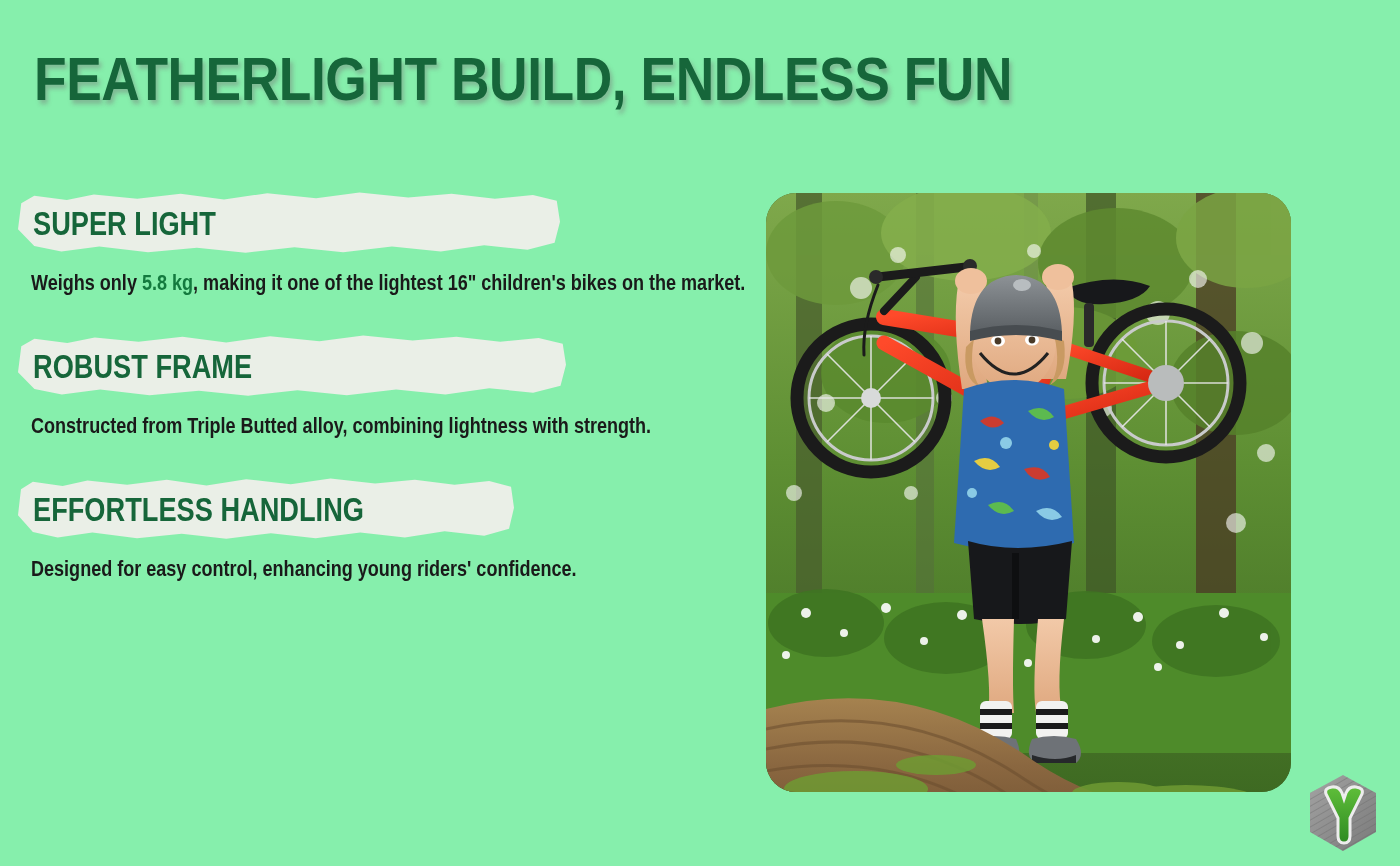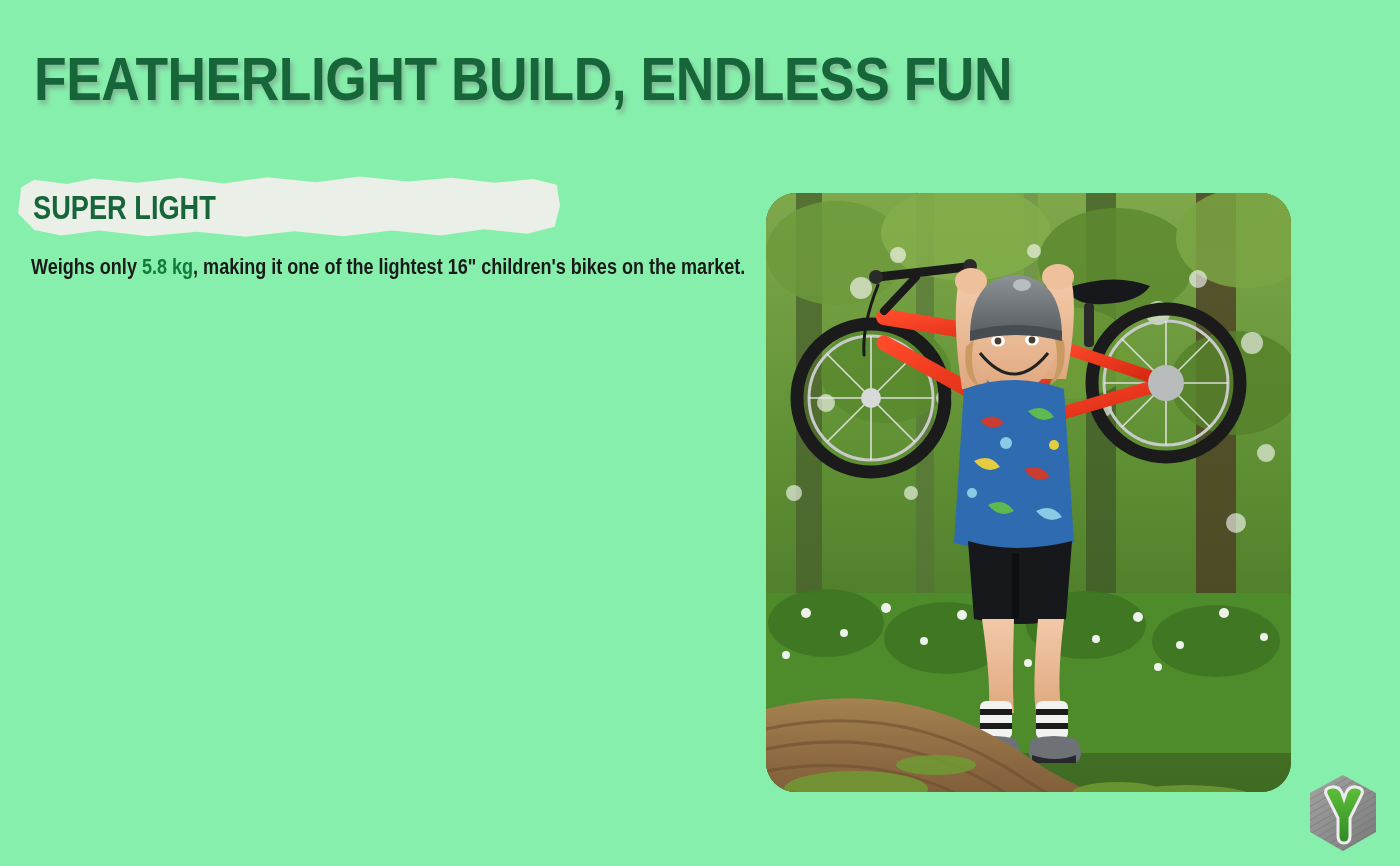--- a/index.html
+++ b/index.html
@@ -23,21 +23,21 @@
     letter-spacing:-0.5px;
     color:#16663A;
     transform:scaleX(0.86);
     transform-origin:left center;
     white-space:nowrap;
     text-shadow:3px 4px 5px rgba(120,120,120,0.45);
   }
 
   
   .features{
-    position:absolute; left:0px; top:170px;
+    position:absolute; left:0px; top:186px;
     width:760px; height:600px;
   }
   .feature{ position:relative; height:143px; }
 
   
   .brush{
     position:absolute; left:18px; top:6px;
     height:62px;
     background:#F0EFEA;
     opacity:0.95;
@@ -106,21 +106,31 @@
   <div class="title">FEATHERLIGHT BUILD, ENDLESS FUN</div>
 
   <div class="features">
 
     <div class="feature f1">
       <div class="brush"></div>
       <div class="f-head">SUPER LIGHT</div>
       <div class="f-body"><span>Weighs only </span><span class="hl">5.8 kg</span><span>, making it one of the lightest 16" children's bikes on the market.</span></div>
     </div>
 
-
+    <div class="feature f2">
+      <div class="brush"></div>
+      <div class="f-head">ROBUST FRAME</div>
+      <div class="f-body">Constructed from Triple Butted alloy, combining lightness with strength.</div>
+    </div>
+
+    <div class="feature f3">
+      <div class="brush"></div>
+      <div class="f-head">EFFORTLESS HANDLING</div>
+      <div class="f-body">Designed for easy control, enhancing young riders' confidence.</div>
+    </div>
 
 
   </div>
 
   <div class="photo">
     <svg viewBox="0 0 525 599" preserveAspectRatio="xMidYMid slice">
       <defs>
         <linearGradient id="skyG" x1="0" y1="0" x2="0" y2="1">
           <stop offset="0" stop-color="#7FA84B"></stop>
           <stop offset="0.45" stop-color="#5E8F33"></stop>

